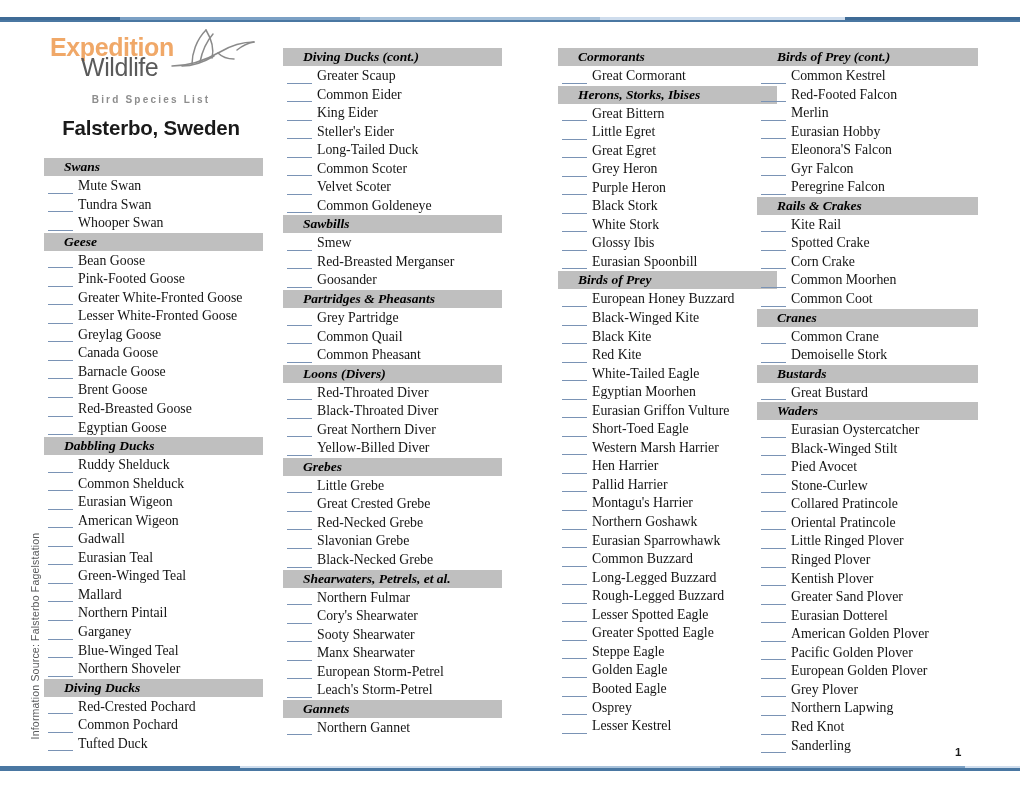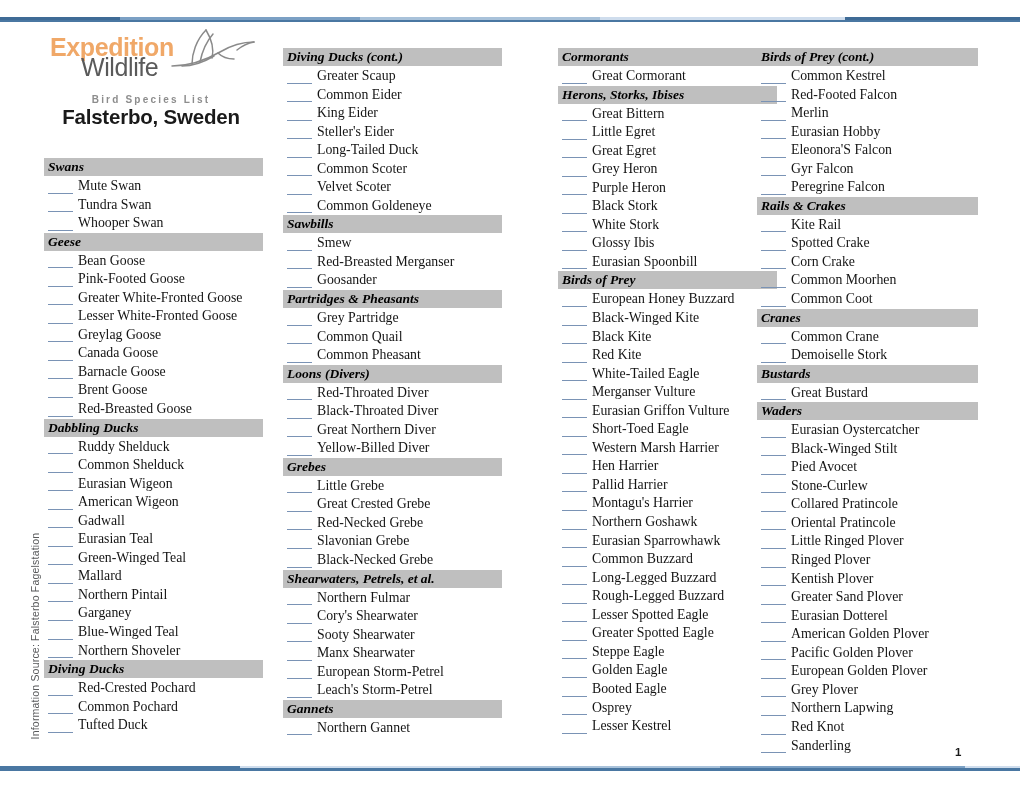--- a/index.html
+++ b/index.html
@@ -82,20 +82,21 @@
     top: -6px;
   }
   .subtitle {
     margin-top: 6px;
     font-size: 10px;
     letter-spacing: 2.2px;
     color: #8d8d8d;
     font-weight: 700;
   }
   .maintitle {
+    margin-top: 11px;
     font-size: 20.5px;
     color: #1a1a1a;
     font-weight: 700;
     letter-spacing: -.2px;
   }
 
   
   .columns {
     position: absolute;
     top: 48px;
@@ -113,21 +114,21 @@
   .col-3 { left: 474px; margin-left: 40px; }
   .col-4 { left: 713px; width: 221px; }
 
   .group-header {
     background: #bfbfbf;
     font-family: "Liberation Serif", serif;
     font-style: italic;
     font-weight: 700;
     font-size: 13.5px;
     color: #000000;
-    padding: 1px 0 2px 4px;
+    padding: 1px 0 2px 20px;
     line-height: 15px;
     margin-bottom: 1px;
   }
 
   .species {
     position: relative;
     font-family: "Liberation Serif", serif;
     font-size: 13.8px;
     color: #141414;
     line-height: 18.55px;
@@ -210,20 +211,21 @@
         <div class="group-header">Geese</div>
         <div class="species"><span class="blank"></span><span>Bean Goose</span></div>
         <div class="species"><span class="blank"></span><span>Pink-Footed Goose</span></div>
         <div class="species"><span class="blank"></span><span>Greater White-Fronted Goose</span></div>
         <div class="species"><span class="blank"></span><span>Lesser White-Fronted Goose</span></div>
         <div class="species"><span class="blank"></span><span>Greylag Goose</span></div>
         <div class="species"><span class="blank"></span><span>Canada Goose</span></div>
         <div class="species"><span class="blank"></span><span>Barnacle Goose</span></div>
         <div class="species"><span class="blank"></span><span>Brent Goose</span></div>
         <div class="species"><span class="blank"></span><span>Red-Breasted Goose</span></div>
+        <div class="species"><span class="blank"></span><span>Egyptian Goose</span></div>
         <div class="group-header">Dabbling Ducks</div>
         <div class="species"><span class="blank"></span><span>Ruddy Shelduck</span></div>
         <div class="species"><span class="blank"></span><span>Common Shelduck</span></div>
         <div class="species"><span class="blank"></span><span>Eurasian Wigeon</span></div>
         <div class="species"><span class="blank"></span><span>American Wigeon</span></div>
         <div class="species"><span class="blank"></span><span>Gadwall</span></div>
         <div class="species"><span class="blank"></span><span>Eurasian Teal</span></div>
         <div class="species"><span class="blank"></span><span>Green-Winged Teal</span></div>
         <div class="species"><span class="blank"></span><span>Mallard</span></div>
         <div class="species"><span class="blank"></span><span>Northern Pintail</span></div>
@@ -286,21 +288,21 @@
         <div class="species"><span class="blank"></span><span>Black Stork</span></div>
         <div class="species"><span class="blank"></span><span>White Stork</span></div>
         <div class="species"><span class="blank"></span><span>Glossy Ibis</span></div>
         <div class="species"><span class="blank"></span><span>Eurasian Spoonbill</span></div>
         <div class="group-header">Birds of Prey</div>
         <div class="species"><span class="blank"></span><span>European Honey Buzzard</span></div>
         <div class="species"><span class="blank"></span><span>Black-Winged Kite</span></div>
         <div class="species"><span class="blank"></span><span>Black Kite</span></div>
         <div class="species"><span class="blank"></span><span>Red Kite</span></div>
         <div class="species"><span class="blank"></span><span>White-Tailed Eagle</span></div>
-        <div class="species"><span class="blank"></span><span>Merganser Vulture</span></div>
+        <div class="species"><span class="blank"></span><span>Egyptian Moorhen</span></div>
         <div class="species"><span class="blank"></span><span>Eurasian Griffon Vulture</span></div>
         <div class="species"><span class="blank"></span><span>Short-Toed Eagle</span></div>
         <div class="species"><span class="blank"></span><span>Western Marsh Harrier</span></div>
         <div class="species"><span class="blank"></span><span>Hen Harrier</span></div>
         <div class="species"><span class="blank"></span><span>Pallid Harrier</span></div>
         <div class="species"><span class="blank"></span><span>Montagu's Harrier</span></div>
         <div class="species"><span class="blank"></span><span>Northern Goshawk</span></div>
         <div class="species"><span class="blank"></span><span>Eurasian Sparrowhawk</span></div>
         <div class="species"><span class="blank"></span><span>Common Buzzard</span></div>
         <div class="species"><span class="blank"></span><span>Long-Legged Buzzard</span></div>

